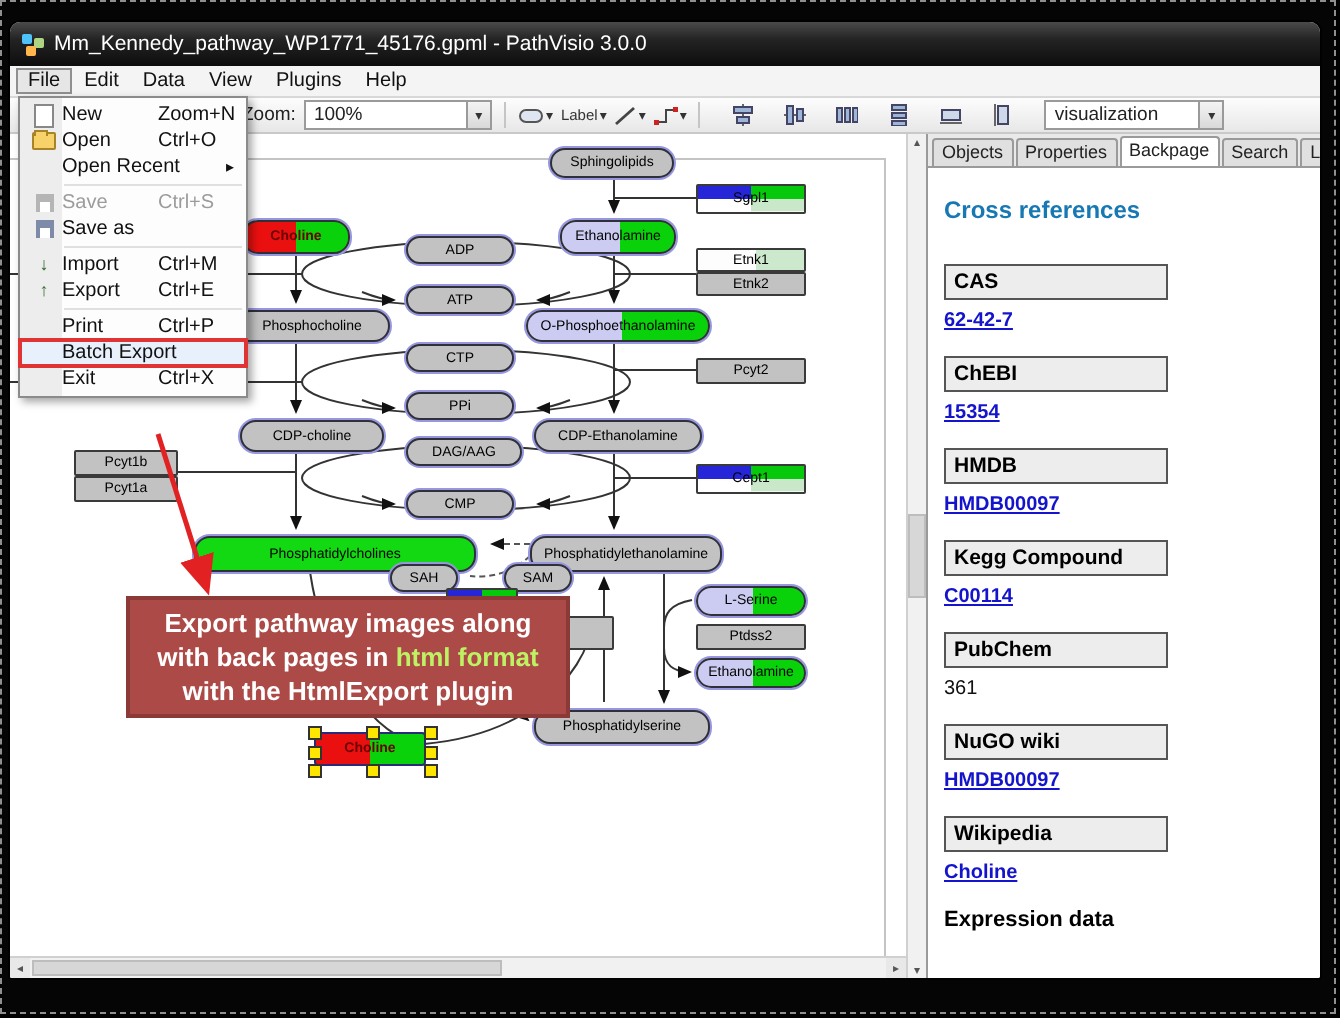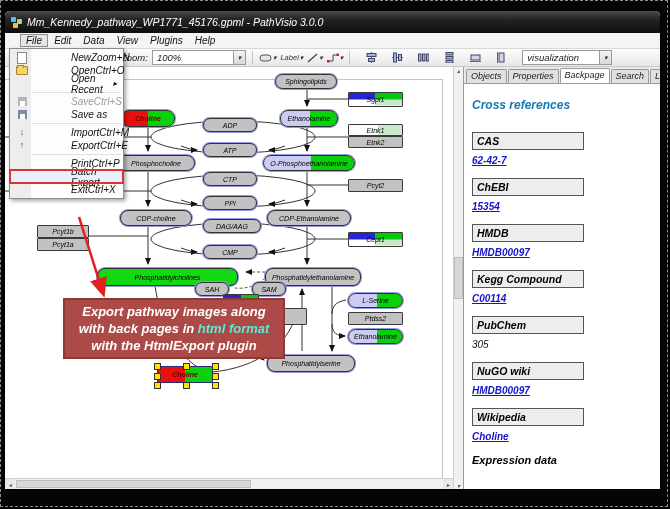--- a/index.html
+++ b/index.html
@@ -1,29 +1,29 @@
 <!DOCTYPE html>
 <html><head>
 <meta charset="utf-8">
 <style>
   html,body{margin:0;padding:0;width:670px;height:509px;overflow:hidden;background:#000;
     font-family:"Liberation Sans",sans-serif;}
-  #screen{position:relative;width:668px;height:507px;background:#050505;border:1px dashed #8f8f8f;box-sizing:border-box;font-style:italic;}
+  #screen{position:relative;width:668px;height:507px;background:#050505;border:1px dashed #8f8f8f;box-sizing:border-box;}
   
   #win{position:absolute;left:3px;top:9px;width:655px;height:478px;background:#ececec;
     border:1px solid #000;border-radius:6px 6px 2px 2px;overflow:hidden;display:flex;flex-direction:column;}
   #titlebar{height:22px;background:linear-gradient(#4a4a4a,#232323 40%,#0d0d0d);display:flex;align-items:center;
     padding:0 6px;color:#fff;font-size:10.5px;gap:5px;flex:0 0 auto;}
   .appicon{width:11px;height:11px;position:relative;flex:0 0 auto;}
   .appicon i{position:absolute;width:5px;height:5px;border-radius:1px;}
   .appicon i:nth-child(1){left:0;top:0;background:#4fc3f7;}
   .appicon i:nth-child(2){right:0;top:2px;background:#aed581;}
   .appicon i:nth-child(3){left:2px;bottom:0;background:#ffb74d;}
   #menubar{height:15px;background:#f4f4f4;border-bottom:1px solid #d8d8d8;display:flex;align-items:center;
-    font-size:10px;padding-left:15px;flex:0 0 auto;}
+    font-size:10px;padding-left:3px;flex:0 0 auto;}
   .mitem{padding:1px 6px;color:#111;}
   .mitem.active{border:1px solid #8f8f8f;background:#e6e6e6;padding:0 5px;}
   #toolbar{height:17px;background:linear-gradient(#fdfdfd,#e7e7e7);border-bottom:1px solid #c9c9c9;
     display:flex;align-items:center;font-size:9.5px;color:#222;padding-left:116px;gap:4px;flex:0 0 auto;}
   .combo{background:#fff;border:1px solid #9a9a9a;height:13px;display:flex;align-items:center;font-size:9.5px;}
   .combo .val{padding:0 4px;flex:1;white-space:nowrap;}
   .combo .dd{width:11px;height:100%;background:linear-gradient(#f4f4f4,#d9d9d9);border-left:1px solid #9a9a9a;
     display:flex;align-items:center;justify-content:center;font-size:7px;color:#333;}
   .tbtn{height:14px;min-width:14px;display:flex;align-items:center;justify-content:center;gap:1px;color:#333;}
   .tbtn svg{display:block;}
@@ -45,21 +45,21 @@
   .gene{background:#c2c2c2;border:1px solid #3a3a3a;border-radius:1px;}
   .gene.half-green{background:linear-gradient(to right,#fdfdfd 0 55%,#cde9cd 55% 100%);}
   .gene-split{border:1px solid #3a3a3a;border-radius:1px;background-color:#fff;
     background-image:linear-gradient(to right,#2626d8 0 50%,#06c90c 50% 100%),
                      linear-gradient(to right,#ffffff 0 50%,#c9e8c9 50% 100%);
     background-size:100% 50%,100% 51%;background-position:top,bottom;background-repeat:no-repeat;}
   .rect{border:1px solid #2a2a7a;border-radius:2px;}
   .handle{position:absolute;width:5px;height:5px;background:#ffe600;border:1px solid #333;z-index:3;}
   #callout{position:absolute;left:58px;top:231px;width:222px;z-index:5;background:#ab4a46;border:2px solid #8c3a37;
     color:#fff;font-weight:bold;font-size:13px;line-height:17px;text-align:center;padding:3px 4px;box-sizing:border-box;}
-  #callout .hl{color:#5eead4;}
+  #callout .hl{color:#bef264;}
   
   #hscroll{height:10px;background:#f1f1f1;border-top:1px solid #d0d0d0;display:flex;align-items:stretch;flex:0 0 auto;}
   #vscroll{width:9px;background:#f1f1f1;border-left:1px solid #d0d0d0;display:flex;flex-direction:column;
     justify-content:space-between;align-items:center;font-size:6px;color:#555;flex:0 0 auto;}
   .sbtn{width:10px;display:flex;align-items:center;justify-content:center;font-size:6px;color:#555;background:#e8e8e8;}
   #hthumb{width:52%;background:#d7d7d7;border:1px solid #bdbdbd;margin:1px;}
   #vthumb{width:7px;height:40px;background:#d7d7d7;border:1px solid #bdbdbd;}
   
   #panel{width:196px;background:#fff;border-left:1px solid #9a9a9a;display:flex;flex-direction:column;flex:0 0 auto;}
   #tabs{height:16px;background:#e9e9e9;display:flex;align-items:flex-end;padding-left:2px;gap:1px;flex:0 0 auto;}
@@ -75,21 +75,21 @@
   #exprdata{font-weight:bold;font-size:11px;color:#000;margin-top:4px;}
   
   #statusbar{height:13px;background:linear-gradient(#fafafa,#e6e6e6);border-top:1px solid #b5b5b5;
     font-size:9.5px;color:#111;display:flex;align-items:center;padding:0 4px;white-space:nowrap;overflow:hidden;flex:0 0 auto;}
   
   #filemenu{position:absolute;left:4px;top:37px;width:113px;background:#fdfdfd;border:1px solid #8b8b8b;
     box-shadow:2px 2px 4px rgba(0,0,0,.35);z-index:30;padding:2px 0;font-size:10px;
     background-image:linear-gradient(to right,#ededed 0 21px,#fdfdfd 21px);}
   .fitem{display:flex;align-items:center;height:13px;padding:0 6px 0 3px;position:relative;color:#111;}
   .fitem .fic{width:18px;flex:0 0 auto;display:flex;align-items:center;justify-content:center;height:11px;}
-  .fitem .flab{flex:1;padding-left:40px;}
+  .fitem .flab{flex:1;}
   .fitem .fsc{width:38px;text-align:left;}
   .fitem .farr{font-size:8px;}
   .fitem.disabled{color:#9c9c9c;}
   .fitem.highlighted{background:#e7f0fb;outline:2px solid #e03333;outline-offset:-1px;}
   .fsep{height:1px;background:#e0e0e0;margin:2px 2px 2px 22px;}
   
   .ic{display:inline-block;}
   .ic-new{width:8px;height:10px;background:#fff;border:1px solid #888;}
   .ic-open{width:10px;height:7px;background:#f7d26a;border:1px solid #a98426;border-radius:1px;position:relative;}
   .ic-open::before{content:"";position:absolute;left:0;top:-2px;width:5px;height:2px;background:#f7d26a;border:1px solid #a98426;border-bottom:none;}
@@ -310,21 +310,21 @@
           <div id="sections">
               <div class="secbox">CAS</div>
               <a class="secval">62-42-7</a>
               <div class="secbox">ChEBI</div>
               <a class="secval">15354</a>
               <div class="secbox">HMDB</div>
               <a class="secval">HMDB00097</a>
               <div class="secbox">Kegg Compound</div>
               <a class="secval">C00114</a>
               <div class="secbox">PubChem</div>
-              <a class="secval plain">305</a>
+              <a class="secval plain">361</a>
               <div class="secbox">NuGO wiki</div>
               <a class="secval">HMDB00097</a>
               <div class="secbox">Wikipedia</div>
               <a class="secval">Choline</a>
             </div>
           <div id="exprdata">Expression data</div>
         </div>
       </div>
     </div>
 

